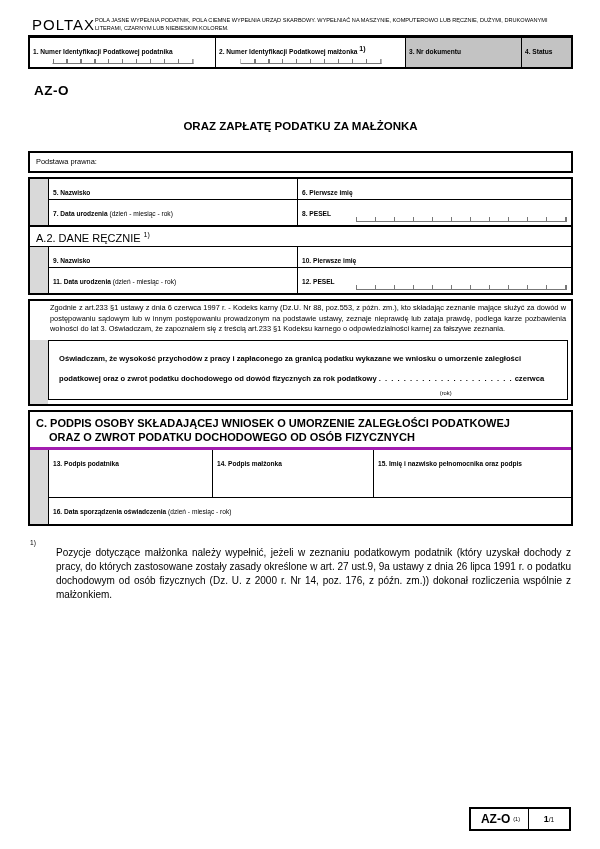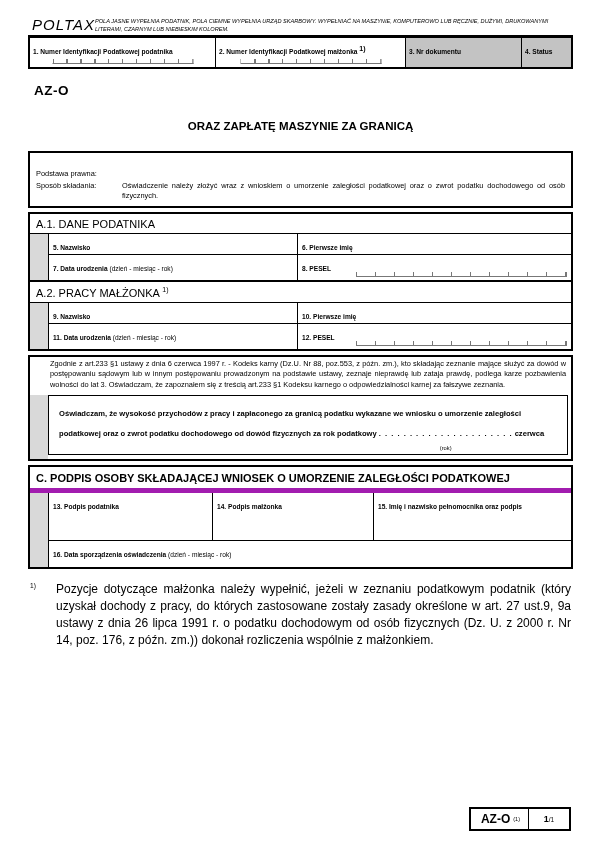--- a/index.html
+++ b/index.html
@@ -7,21 +7,21 @@
   body {
     width: 600px; height: 849px;
     position: relative;
     overflow: hidden;
     font-family: "Liberation Sans", sans-serif;
     color: #000;
   }
   .page { position: absolute; inset: 0; padding: 12px 27px 0 28px; }
 
   
-  .hdr { display: flex; align-items: flex-end; font-style: italic; }
+  .hdr { display: flex; align-items: center; }
   .brand { font-size: 15px; letter-spacing: 1px; padding: 4px 2px 0 4px; width: 67px; }
   .instr { font-size: 5.6px; line-height: 1.3; padding-top: 4px; flex: 1; text-transform: uppercase; }
   .thickbar { height: 3px; background: #000; margin-top: 2px; }
 
   
   .idrow { display: flex; border: 2px solid #000; border-top: none; height: 31px; }
   .idcell { position: relative; border-right: 1px solid #000; padding: 2px 3px; }
   .idcell:last-child { border-right: none; }
   .idcell .lbl { font-size: 6.6px; font-weight: bold; }
   .idcell.dark { background: #c3c3c3; }
@@ -35,21 +35,21 @@
   .comb.pesel { width: 211px; left: auto; right: 4px; transform: none;
     background-image: repeating-linear-gradient(90deg, #777 0, #777 1px, transparent 1px, transparent 19px); }
 
   
   .formcode { font-size: 13.5px; font-weight: bold; margin: 14px 0 0 6px; letter-spacing: .5px; }
   .title { text-align: center; font-weight: bold; font-size: 11.5px; line-height: 1.55; margin-top: 20px; }
 
   
   .legalbox { border: 2px solid #000; margin-top: 15px; padding: 4px 6px 5px 6px; font-size: 7.4px; }
   .legalrow { display: flex; margin-top: 3px; }
-  .legalrow:first-child { margin-top: 12px; }
+  .legalrow:first-child { margin-top: 0; }
   .legallbl { width: 86px; flex: none; }
   .legaltxt { flex: 1; text-align: justify; line-height: 1.38; }
 
   
   .section { border: 2px solid #000; margin-top: 4px; }
   .sec-h { font-size: 11px; font-weight: bold; padding: 4px 6px 3px 6px; border-bottom: 1.5px solid #000; }
   .sec-h.noline { border-bottom: none; }
   .subsec-h { font-size: 11px; padding: 4px 6px 3px 6px; border-bottom: 1px solid #000; border-top: 1px solid #000; }
   .subsec-h:first-of-type, .sec-h + .subsec-h { border-top: none; }
   sup.fn { font-size: 7px; vertical-align: super; }
@@ -70,30 +70,30 @@
   .b-text { font-size: 7.4px; text-align: justify; line-height: 1.4; padding: 2px 5px 5px 20px; }
   .declwrap { display: flex; }
   .declgutter { width: 18px; flex: none; background: #d9d9d9; }
   .declbox { flex: 1; border: 1.5px solid #000; margin: 0 3px 4px 0; padding: 8px 10px 10px 10px;
              font-size: 7.6px; font-weight: bold; line-height: 20px; }
   .dots { position: relative; white-space: nowrap; letter-spacing: 1px; }
   .dots .rok { position: absolute; left: 50%; transform: translateX(-50%); top: 9px;
                font-size: 5.8px; font-weight: normal; letter-spacing: 0; }
 
   
-  .sec-h2 { font-size: 11px; font-weight: bold; padding: 4px 6px 3px 6px; border-bottom: 5px solid #a21caf; line-height: 1.3; }
+  .sec-h2 { font-size: 11px; font-weight: bold; padding: 4px 6px 3px 6px; border-bottom: 3px solid #a21caf; line-height: 1.3; }
   .sec-h2 .l2 { padding-left: 13px; }
   .ccell13 { width: 164px; } .ccell14 { width: 161px; } .ccell15 { flex: 1; }
   .crow1 { height: 48px; }
   .crow2 { height: 26px; }
 
   
   .footnote { display: flex; margin-top: 12px; padding: 0 2px; }
   .fnmark { width: 26px; flex: none; font-size: 6.6px; padding-top: 1px; }
-  .fntext { flex: 1; font-size: 12px; text-align: justify; line-height: 1.4; }
+  .fntext { flex: 1; font-size: 10px; text-align: justify; line-height: 1.4; margin-top: 8px; }
 
   
   .footer { position: absolute; top: 807px; right: 29px; display: flex; border: 2px solid #000; }
   .fcode { padding: 3px 8px 3px 10px; border-right: 1.5px solid #000; font-weight: bold; font-size: 12px; }
   .fcode .sup { font-size: 5.5px; font-weight: normal; vertical-align: 2px; margin-left: 3px; }
   .fpage { width: 40px; display: flex; align-items: center; justify-content: center; font-size: 9px; font-weight: bold; }
   .fpage .tot { font-size: 6.5px; font-weight: normal; }
 </style>
 </head>
 <body>
@@ -118,36 +118,31 @@
     <div class="idcell c3 dark">
       <span class="lbl">3. Nr dokumentu</span>
     </div>
     <div class="idcell c4 dark">
       <span class="lbl">4. Status</span>
     </div>
   </div>
 
   <div class="formcode">AZ-O</div>
   <div class="title">
-    <div>ORAZ ZAPŁATĘ MASZYNIE ZA GRANICĄ</div>
+    <div>ORAZ ZAPŁATĘ PODATKU ZA MAŁŻONKA</div>
   </div>
 
   <div class="legalbox">
     <div class="legalrow">
       <div class="legallbl">Podstawa prawna:</div>
     </div>
-    <div class="legalrow">
-      <div class="legallbl">Sposób składania:</div>
-      <div class="legaltxt">Oświadczenie należy złożyć wraz z wnioskiem o umorzenie zaległości podatkowej oraz o zwrot podatku dochodowego od osób fizycznych.</div>
-    </div>
   </div>
 
   <div class="section">
 
-    <div class="subsec-h">A.1. DANE PODATNIKA</div>
     <div class="ftable divide">
       <div class="gutter"></div>
       <div class="frows">
         <div class="frow h22">
           <div class="fcell" style="width:249px">
             <span class="lbl">5. Nazwisko</span>
           </div>
           <div class="fcell" style="flex:1">
             <span class="lbl">6. Pierwsze imię</span>
           </div>
@@ -157,21 +152,21 @@
             <span class="lbl"><span>7. Data urodzenia </span><span class="hint">(dzień - miesiąc - rok)</span></span>
           </div>
           <div class="fcell" style="flex:1">
             <span class="lbl">8. PESEL</span>
             <span class="comb pesel"></span>
           </div>
         </div>
       </div>
     </div>
 
-    <div class="subsec-h"><span>A.2. PRACY MAŁŻONKA </span><sup class="fn">1)</sup></div>
+    <div class="subsec-h"><span>A.2. DANE RĘCZNIE </span><sup class="fn">1)</sup></div>
     <div class="ftable">
       <div class="gutter"></div>
       <div class="frows">
         <div class="frow h22">
           <div class="fcell" style="width:249px">
             <span class="lbl">9. Nazwisko</span>
           </div>
           <div class="fcell" style="flex:1">
             <span class="lbl">10. Pierwsze imię</span>
           </div>
@@ -195,20 +190,21 @@
       <div class="declgutter"></div>
       <div class="declbox">
         <span>Oświadczam, że wysokość przychodów z pracy i zapłaconego za granicą podatku wykazane we wniosku o umorzenie zaległości podatkowej oraz o zwrot podatku dochodowego od dowód fizycznych za rok podatkowy </span><span class="dots"><span>. . . . . . . . . . . . . . . . . . . . . .</span><span class="rok">(rok)</span></span><span> czerwca</span>
       </div>
     </div>
   </div>
 
   <div class="section">
     <div class="sec-h2">
       <div>C. PODPIS OSOBY SKŁADAJĄCEJ WNIOSEK O UMORZENIE ZALEGŁOŚCI PODATKOWEJ</div>
+      <div class="l2">ORAZ O ZWROT PODATKU DOCHODOWEGO OD OSÓB FIZYCZNYCH</div>
     </div>
     <div class="ftable">
       <div class="gutter"></div>
       <div class="frows">
         <div class="frow crow1">
           <div class="fcell ccell13">
             <span class="lbl">13. Podpis podatnika</span>
           </div>
           <div class="fcell ccell14">
             <span class="lbl">14. Podpis małżonka</span>

